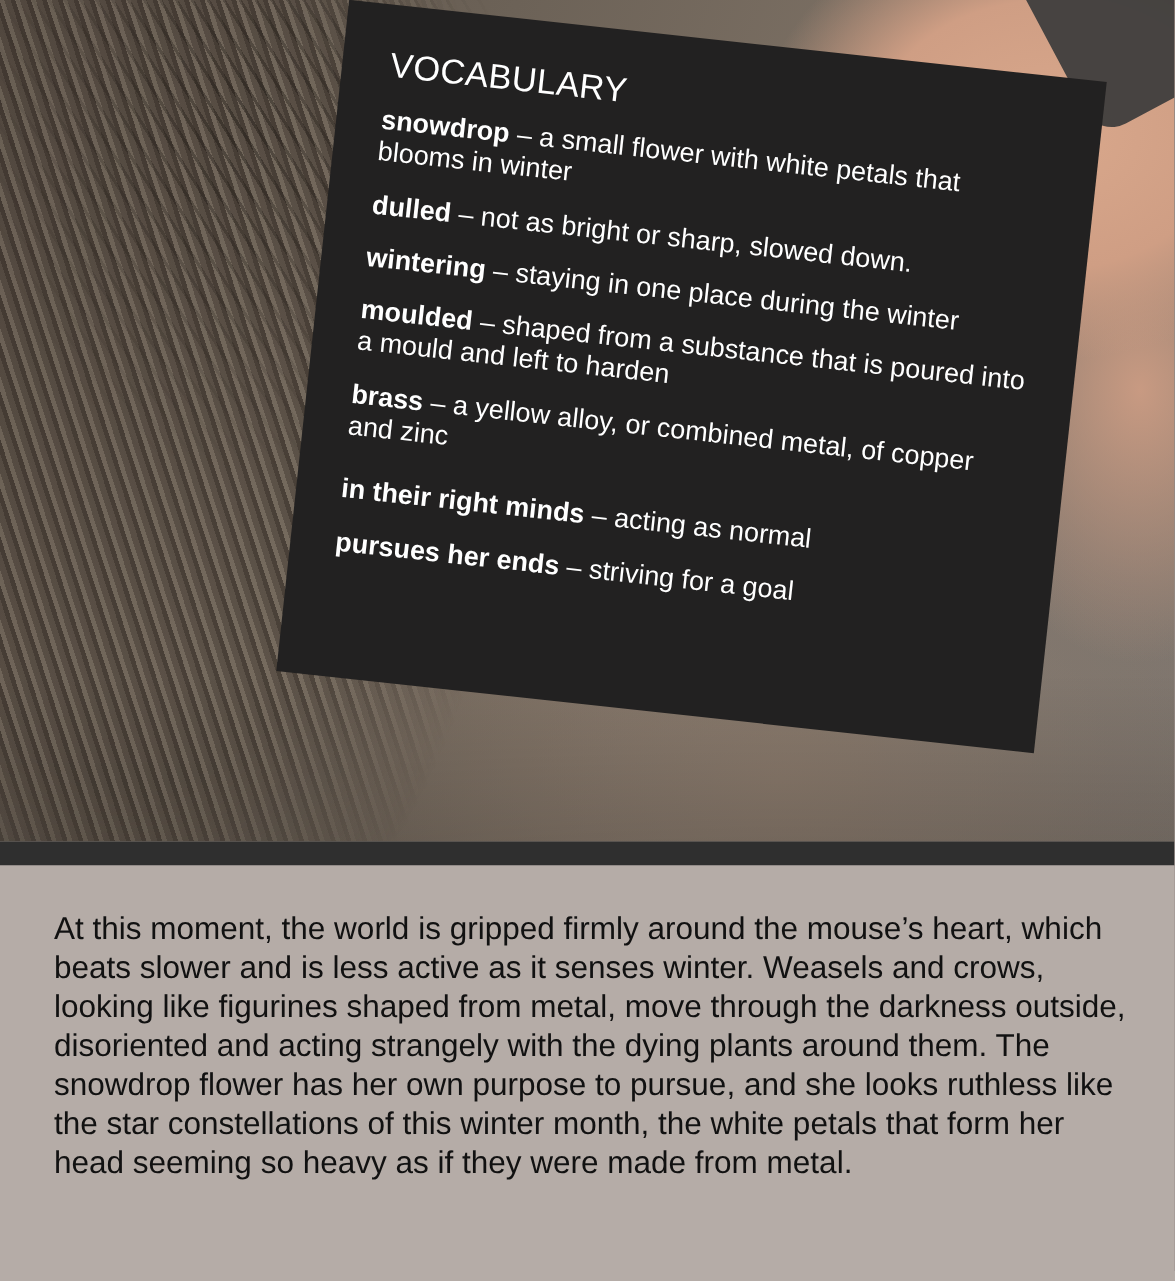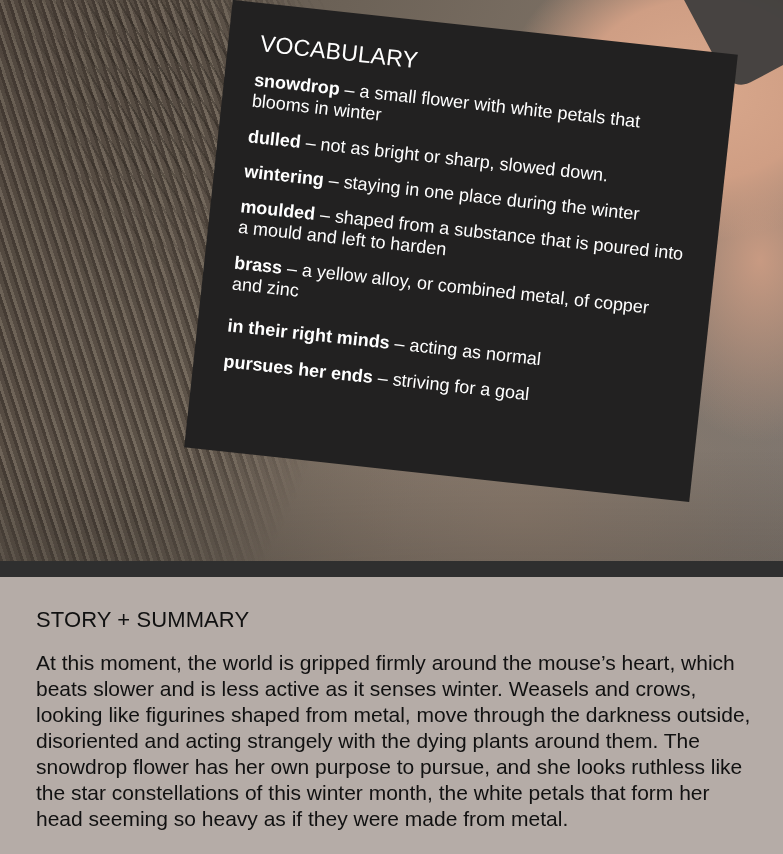--- a/index.html
+++ b/index.html
@@ -172,17 +172,16 @@
         <li class="vocab-item">
           <span class="vocab-term">pursues her ends</span><span class="vocab-def"> – striving for a goal</span>
         </li>
       </ul>
     </div>
   </div>
 
   <div class="divider-band"></div>
 
   <section class="summary">
-    <h2 class="summary-title">STORY + SUMMARY</h2>
     <p class="summary-body">At this moment, the world is gripped firmly around the mouse’s heart, which beats slower and is less active as it senses winter. Weasels and crows, looking like figurines shaped from metal, move through the darkness outside, disoriented and acting strangely with the dying plants around them. The snowdrop flower has her own purpose to pursue, and she looks ruthless like the star constellations of this winter month, the white petals that form her head seeming so heavy as if they were made from metal.</p>
   </section>
 
 </div>
 
 </body></html>

